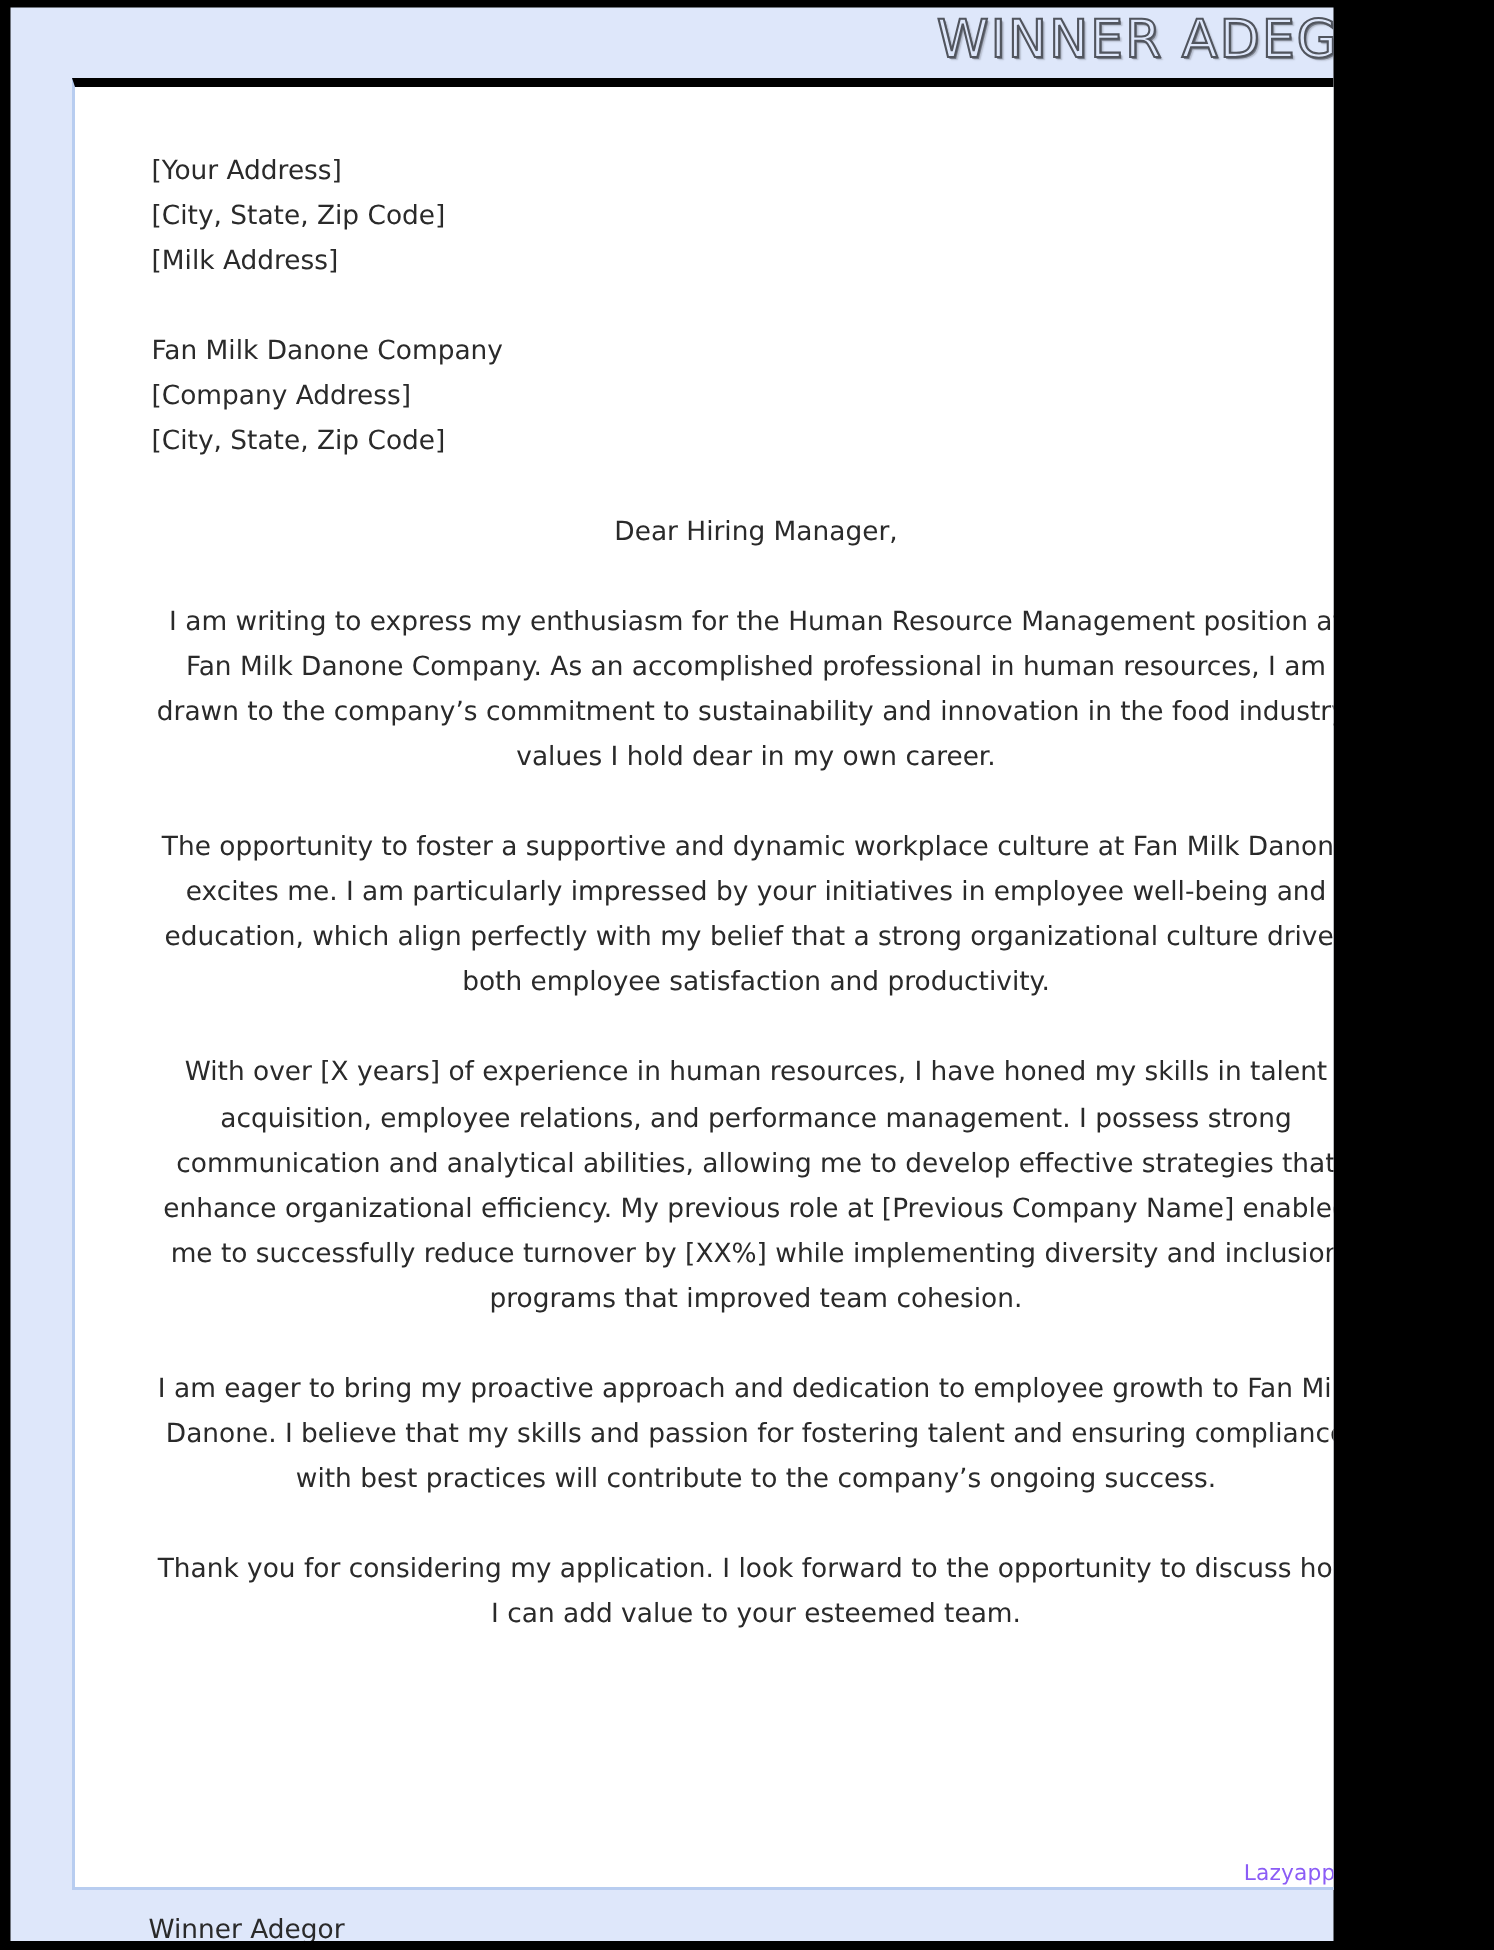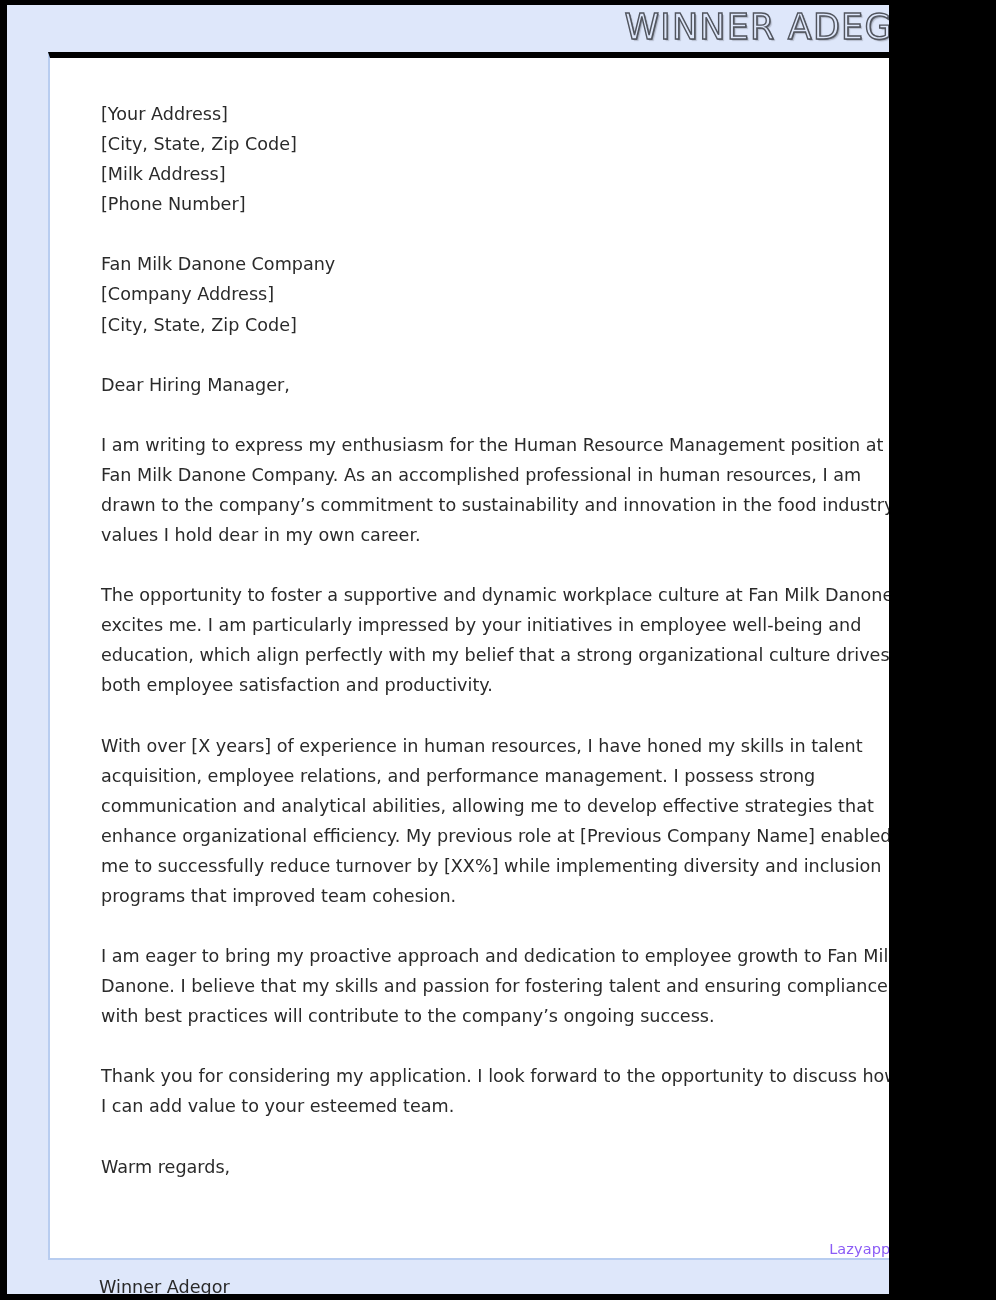--- a/index.html
+++ b/index.html
@@ -99,21 +99,21 @@
   .line {
     display: block;
     white-space: nowrap;
   }
 
   .spacer-block { height: 30px; }
   .spacer-para  { height: 30px; }
 
   .para {
     margin: 0;
-    text-align: left;
+    text-align: center;
   }
 
   
   .watermark {
     position: absolute;
     right: 6px;
     bottom: 1px;
     font-family: "DejaVu Sans", "Liberation Sans", sans-serif;
     font-size: 14.5px;
     color: #8b5cf6;
@@ -143,21 +143,20 @@
       <div class="header-title">WINNER ADEGOR</div>
     </div>
 
     <div class="card">
       <div class="card-inner letter">
 
         <div class="block">
           <span class="line">[Your Address]</span>
           <span class="line">[City, State, Zip Code]</span>
           <span class="line">[Milk Address]</span>
-          <span class="line">[Phone Number]</span>
         </div>
 
         <div class="spacer-block"></div>
 
         <div class="block">
           <span class="line">Fan Milk Danone Company</span>
           <span class="line">[Company Address]</span>
           <span class="line">[City, State, Zip Code]</span>
         </div>
 
@@ -180,21 +179,20 @@
         <div class="spacer-para"></div>
 
         <p class="para">I am eager to bring my proactive approach and dedication to employee growth to Fan Milk Danone. I believe that my skills and passion for fostering talent and ensuring compliance with best practices will contribute to the company’s ongoing success.</p>
 
         <div class="spacer-para"></div>
 
         <p class="para">Thank you for considering my application. I look forward to the opportunity to discuss how I can add value to your esteemed team.</p>
 
         <div class="spacer-para"></div>
 
-        <p class="para">Warm regards,</p>
 
       </div>
 
       <div class="watermark">Lazyapply.com</div>
     </div>
 
     <div class="overflow-signature">Winner Adegor</div>
 
   </div>
 </div>

